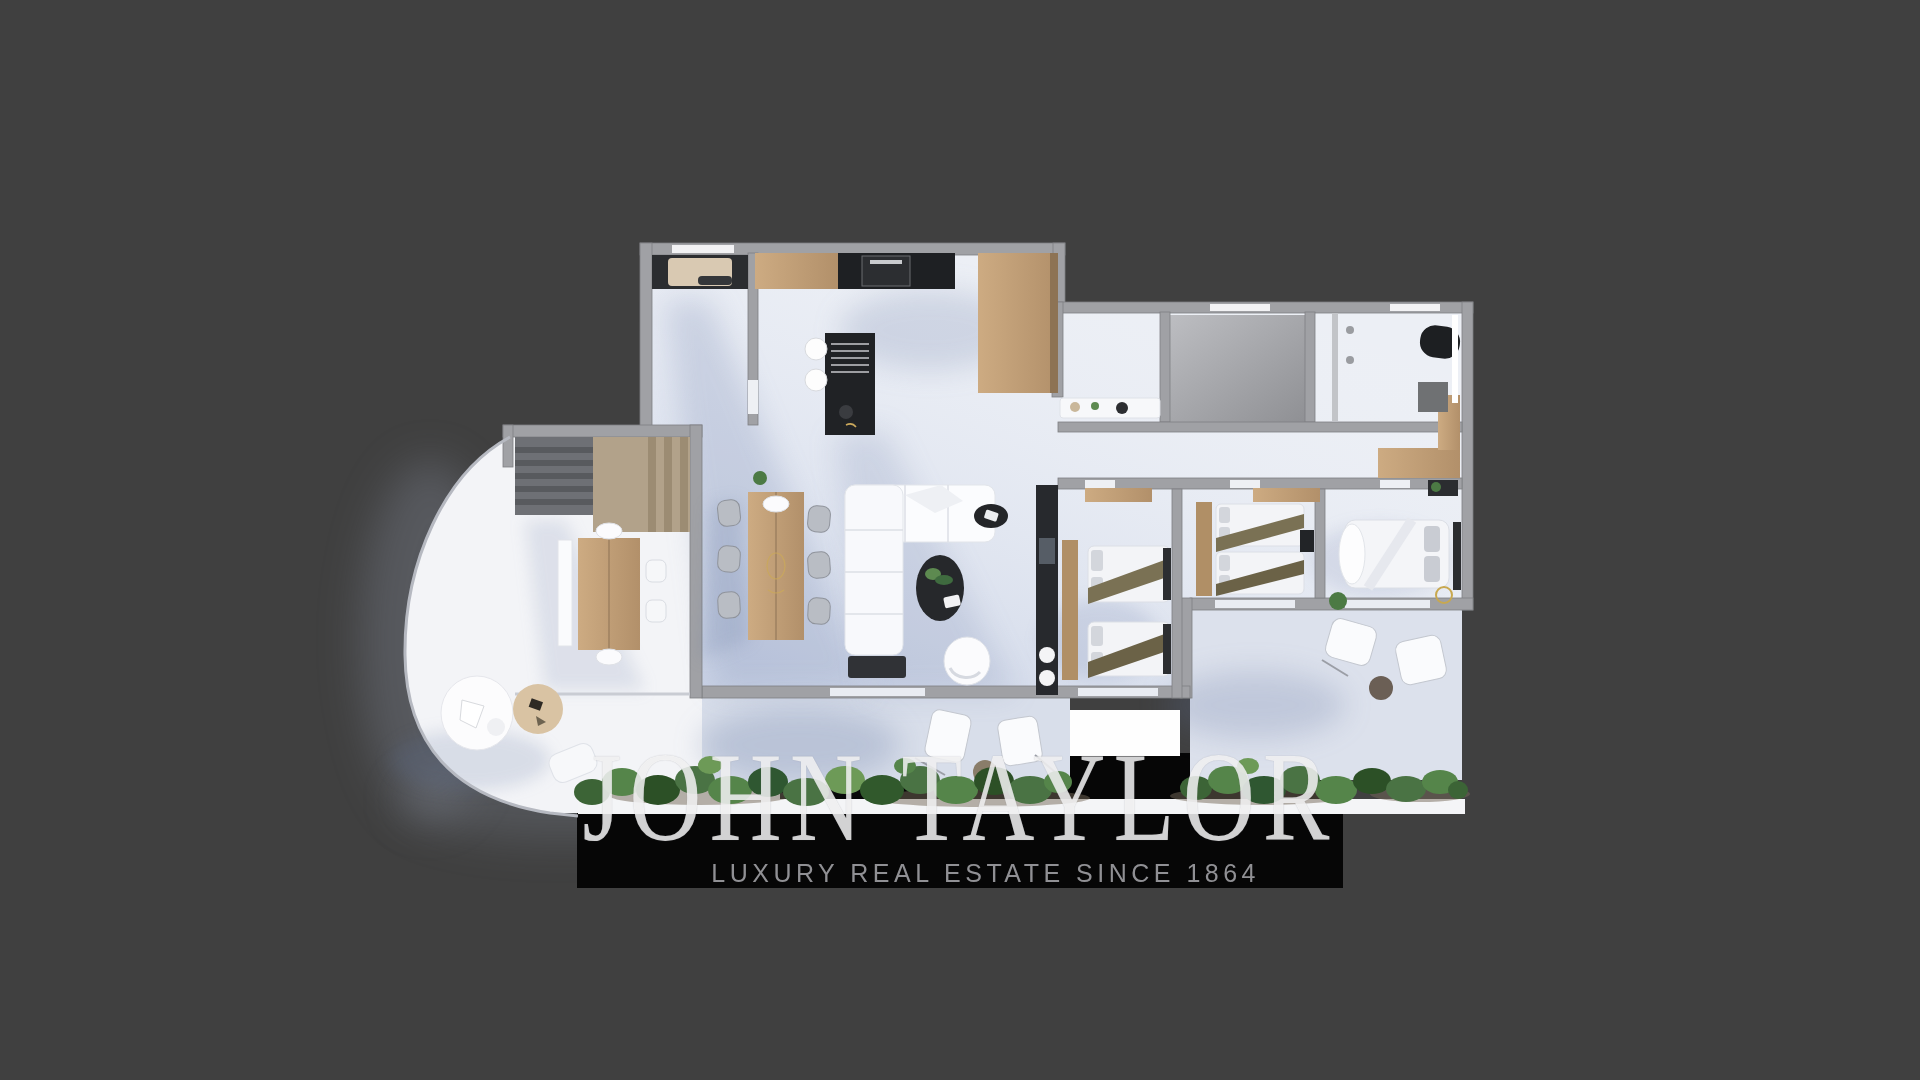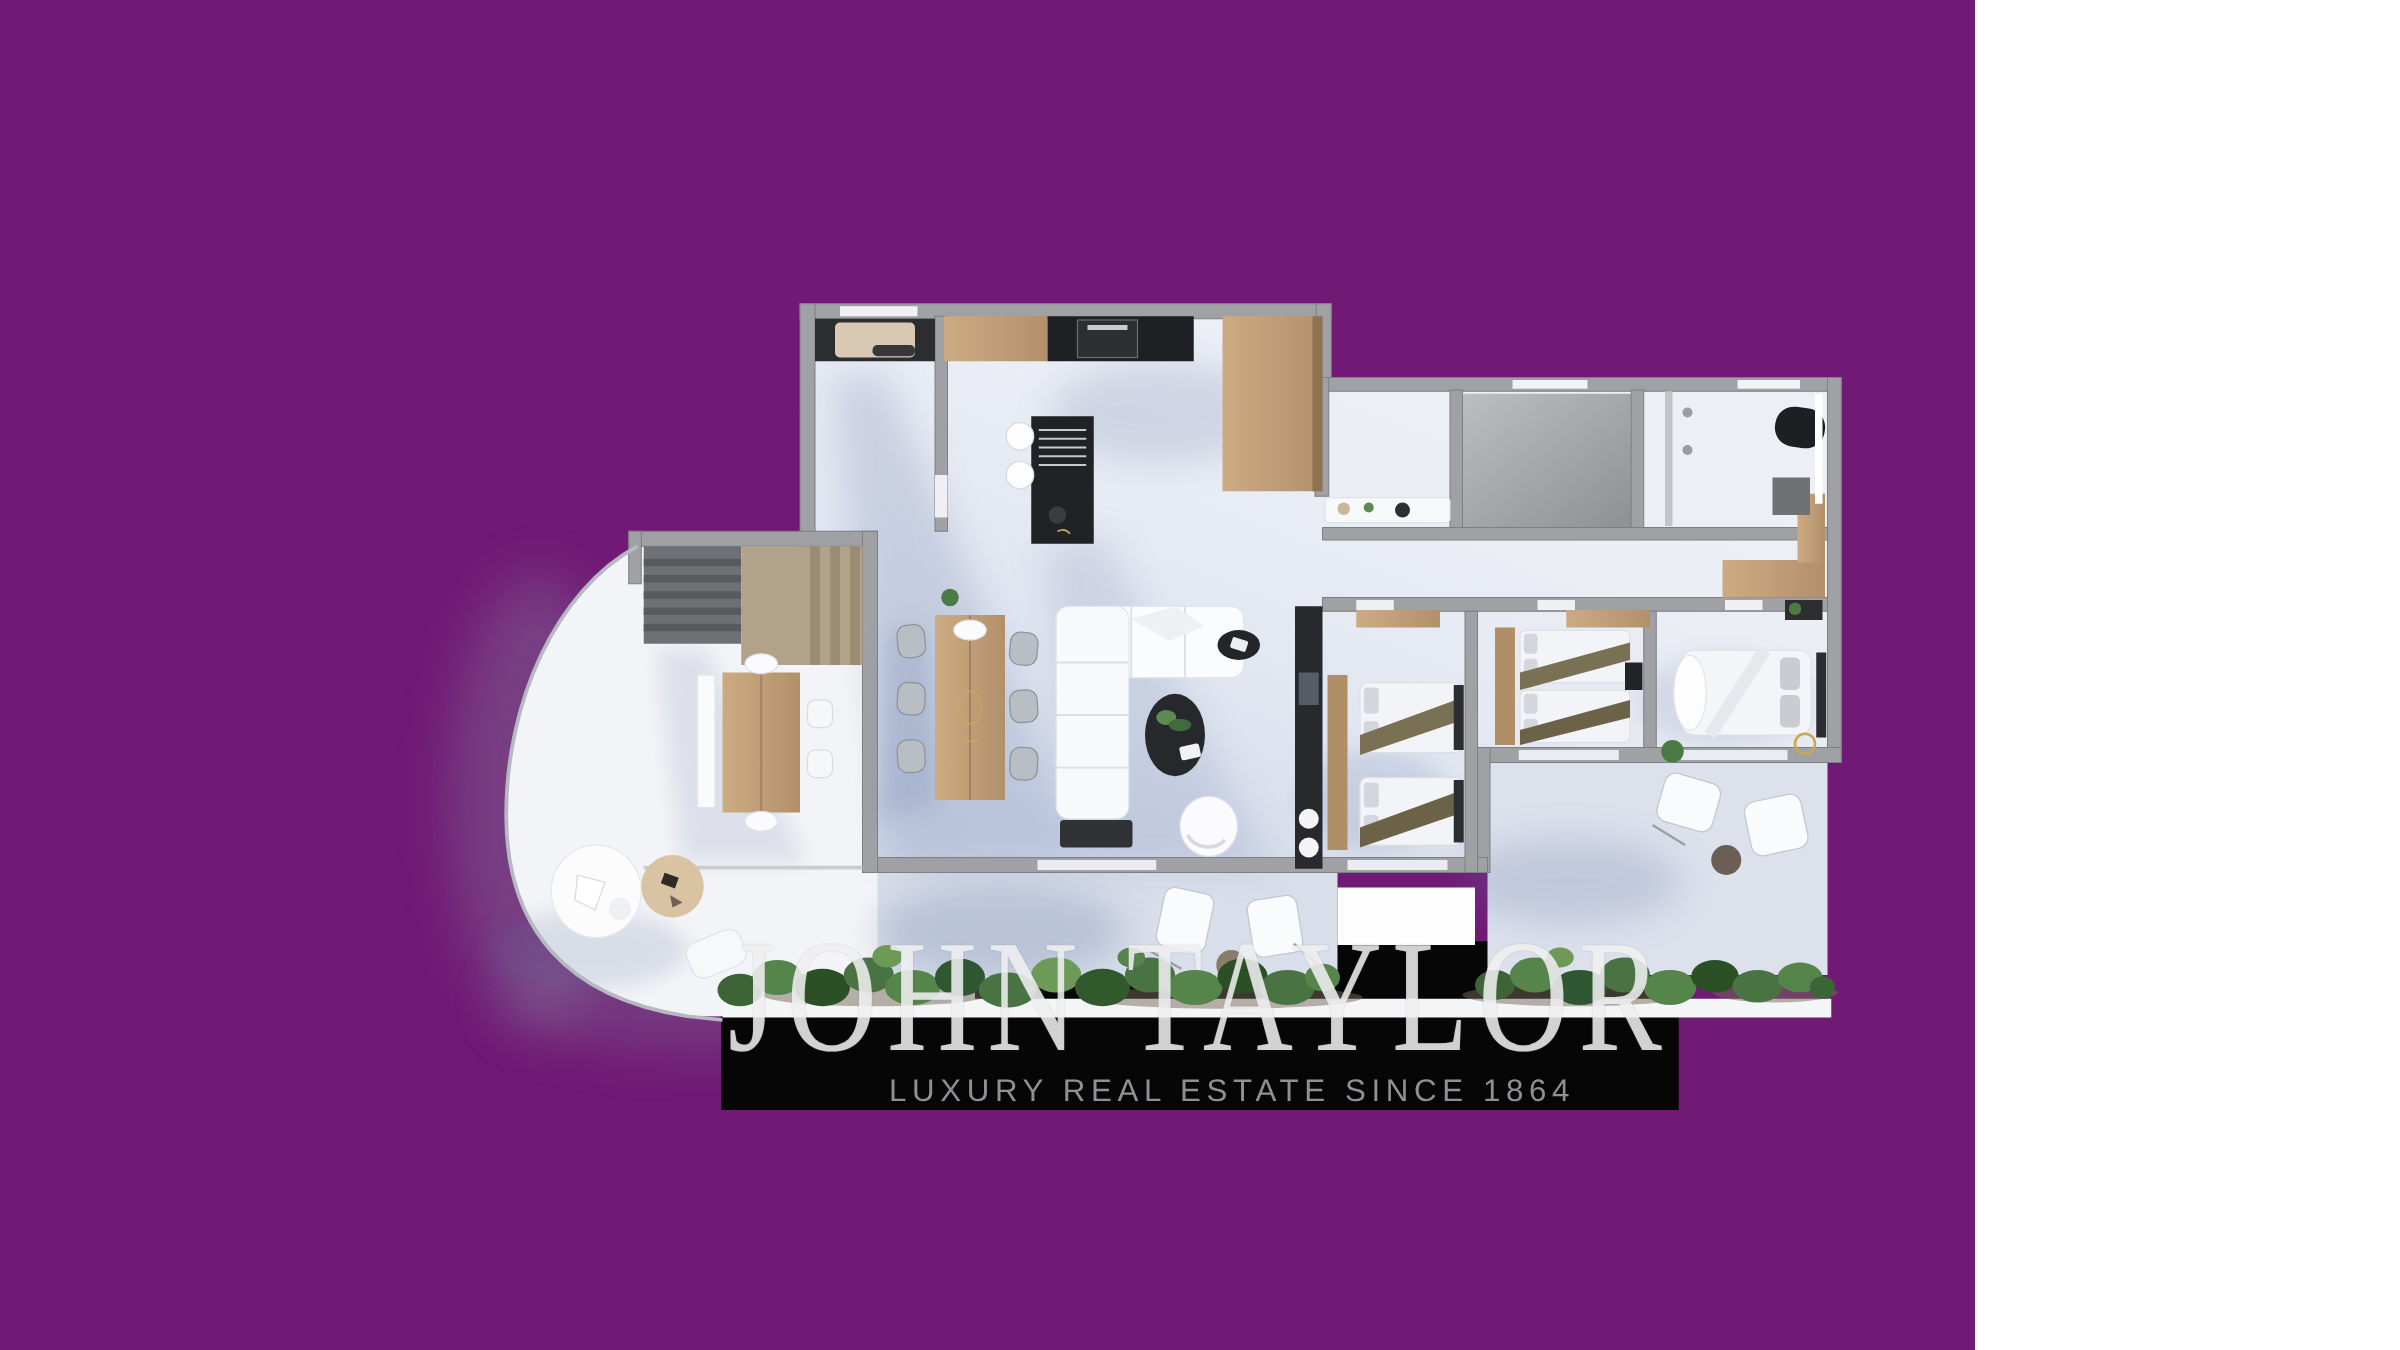--- a/index.html
+++ b/index.html
@@ -1,17 +1,17 @@
 <!DOCTYPE html>
 <html><head>
 <meta charset="utf-8">
 <style>
   html,body{margin:0;padding:0;background:#ffffff;}
-  .stage{position:relative;width:1552px;height:1080px;background:#701a75;overflow:hidden;
-         font-family:"Liberation Sans",sans-serif;padding-left:28px;}
+  .stage{position:relative;width:1920px;height:1080px;background:#404040;overflow:hidden;
+         font-family:"Liberation Sans",sans-serif;}
   .plan-svg{position:absolute;left:0;top:0;width:1920px;height:1080px;}
   .brand{position:absolute;left:560px;top:734px;width:800px;text-align:center;
          font-family:"Liberation Serif",serif;font-size:100px;line-height:1;
          letter-spacing:8px;color:rgba(255,255,255,0.78);
          transform:scaleY(1.28);transform-origin:top center;white-space:nowrap;
          text-shadow:0 0 1px rgba(110,110,120,0.45);z-index:6;}
   .tagline{position:absolute;left:660px;top:859px;width:600px;text-align:right;
          font-family:"Liberation Sans",sans-serif;font-size:25px;font-weight:400;
          letter-spacing:4.5px;color:#909094;white-space:nowrap;z-index:7;} .b8{filter:blur(8px);} .b14{filter:blur(14px);} .b20{filter:blur(20px);}
 </style>

